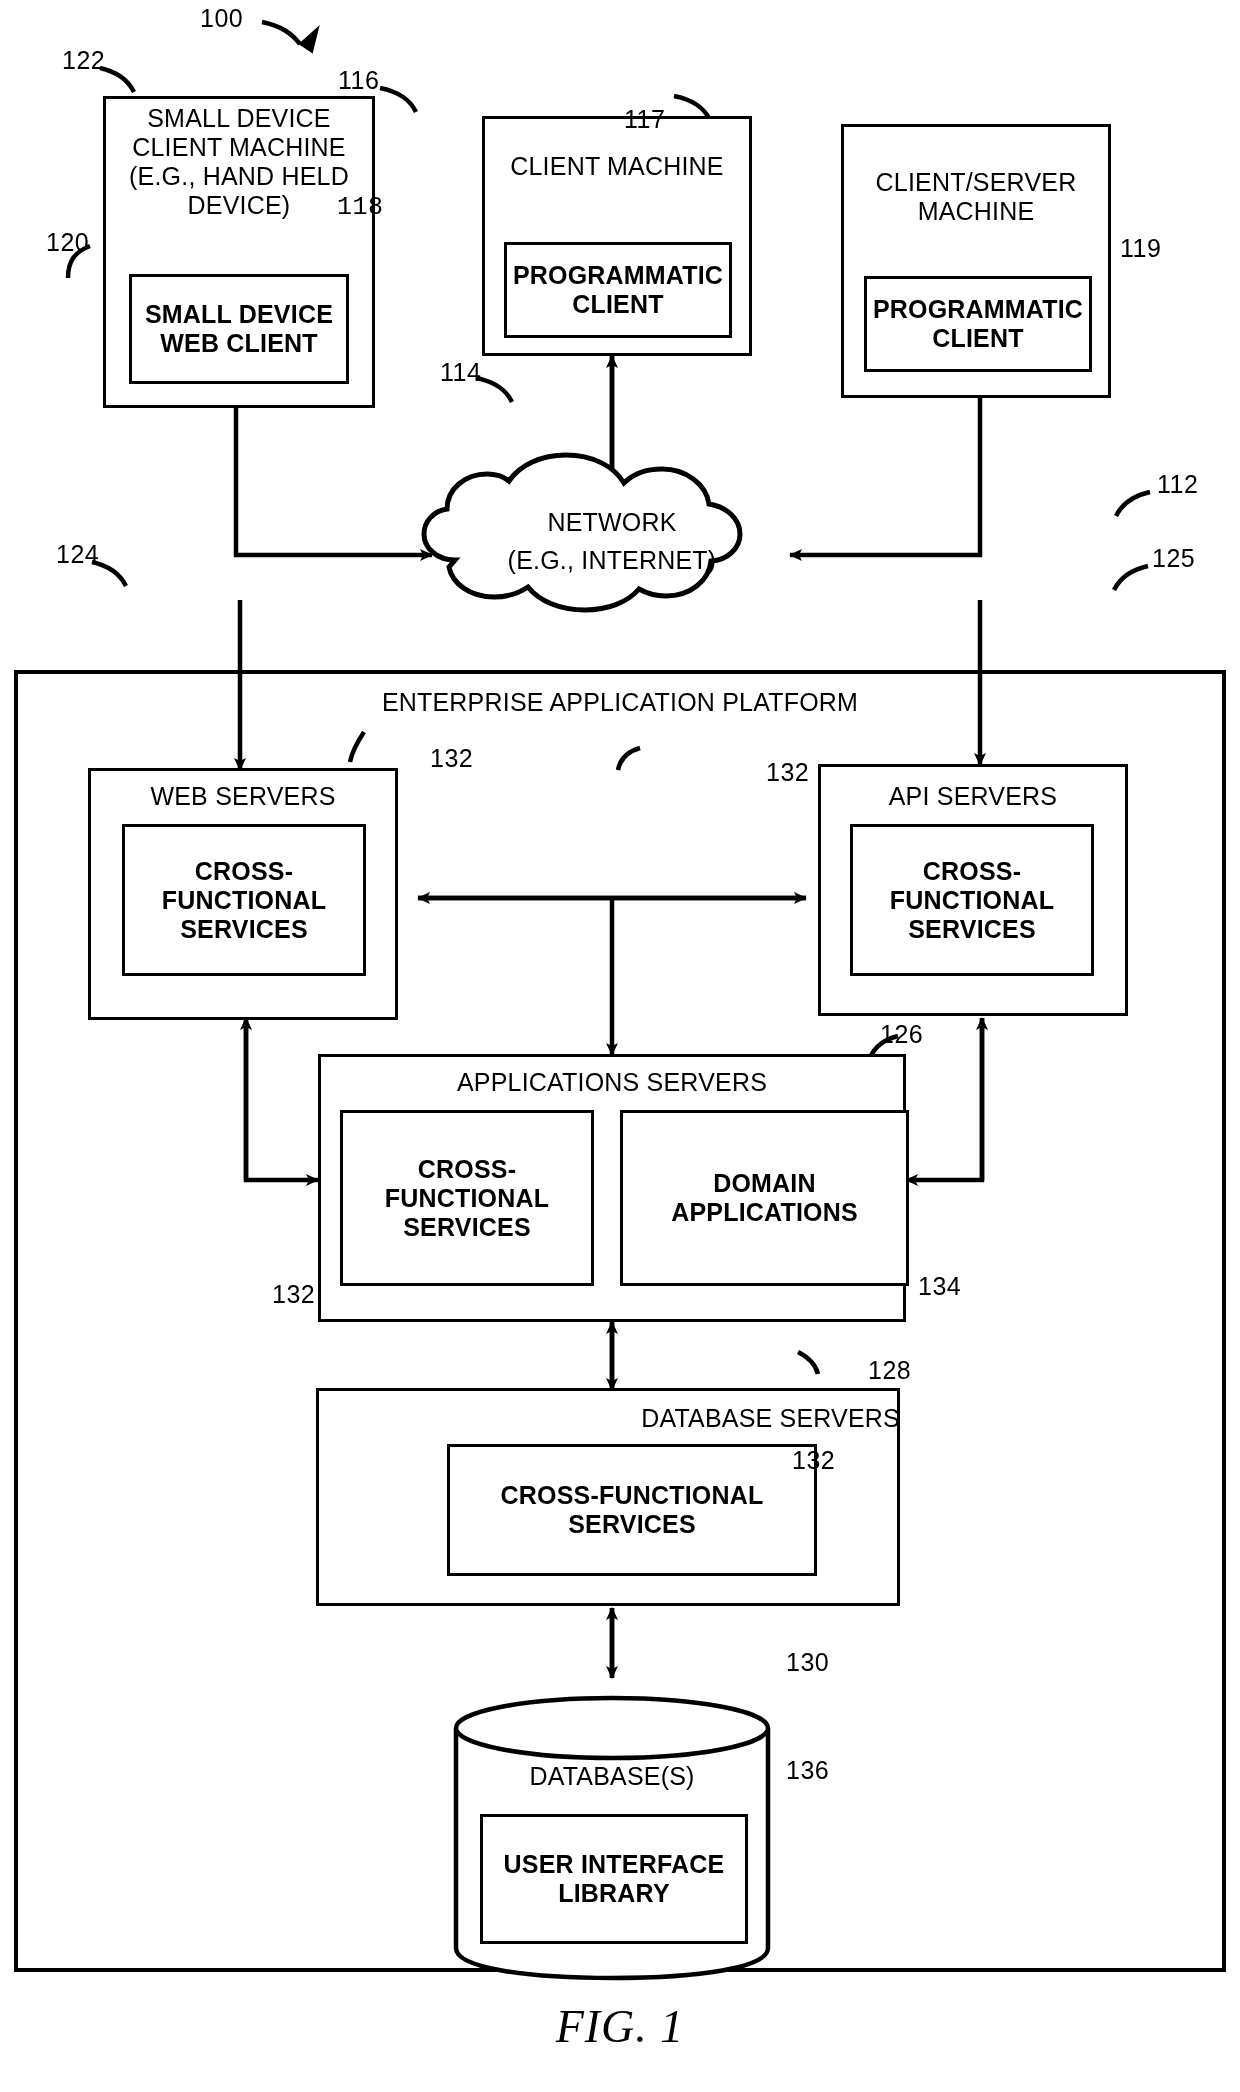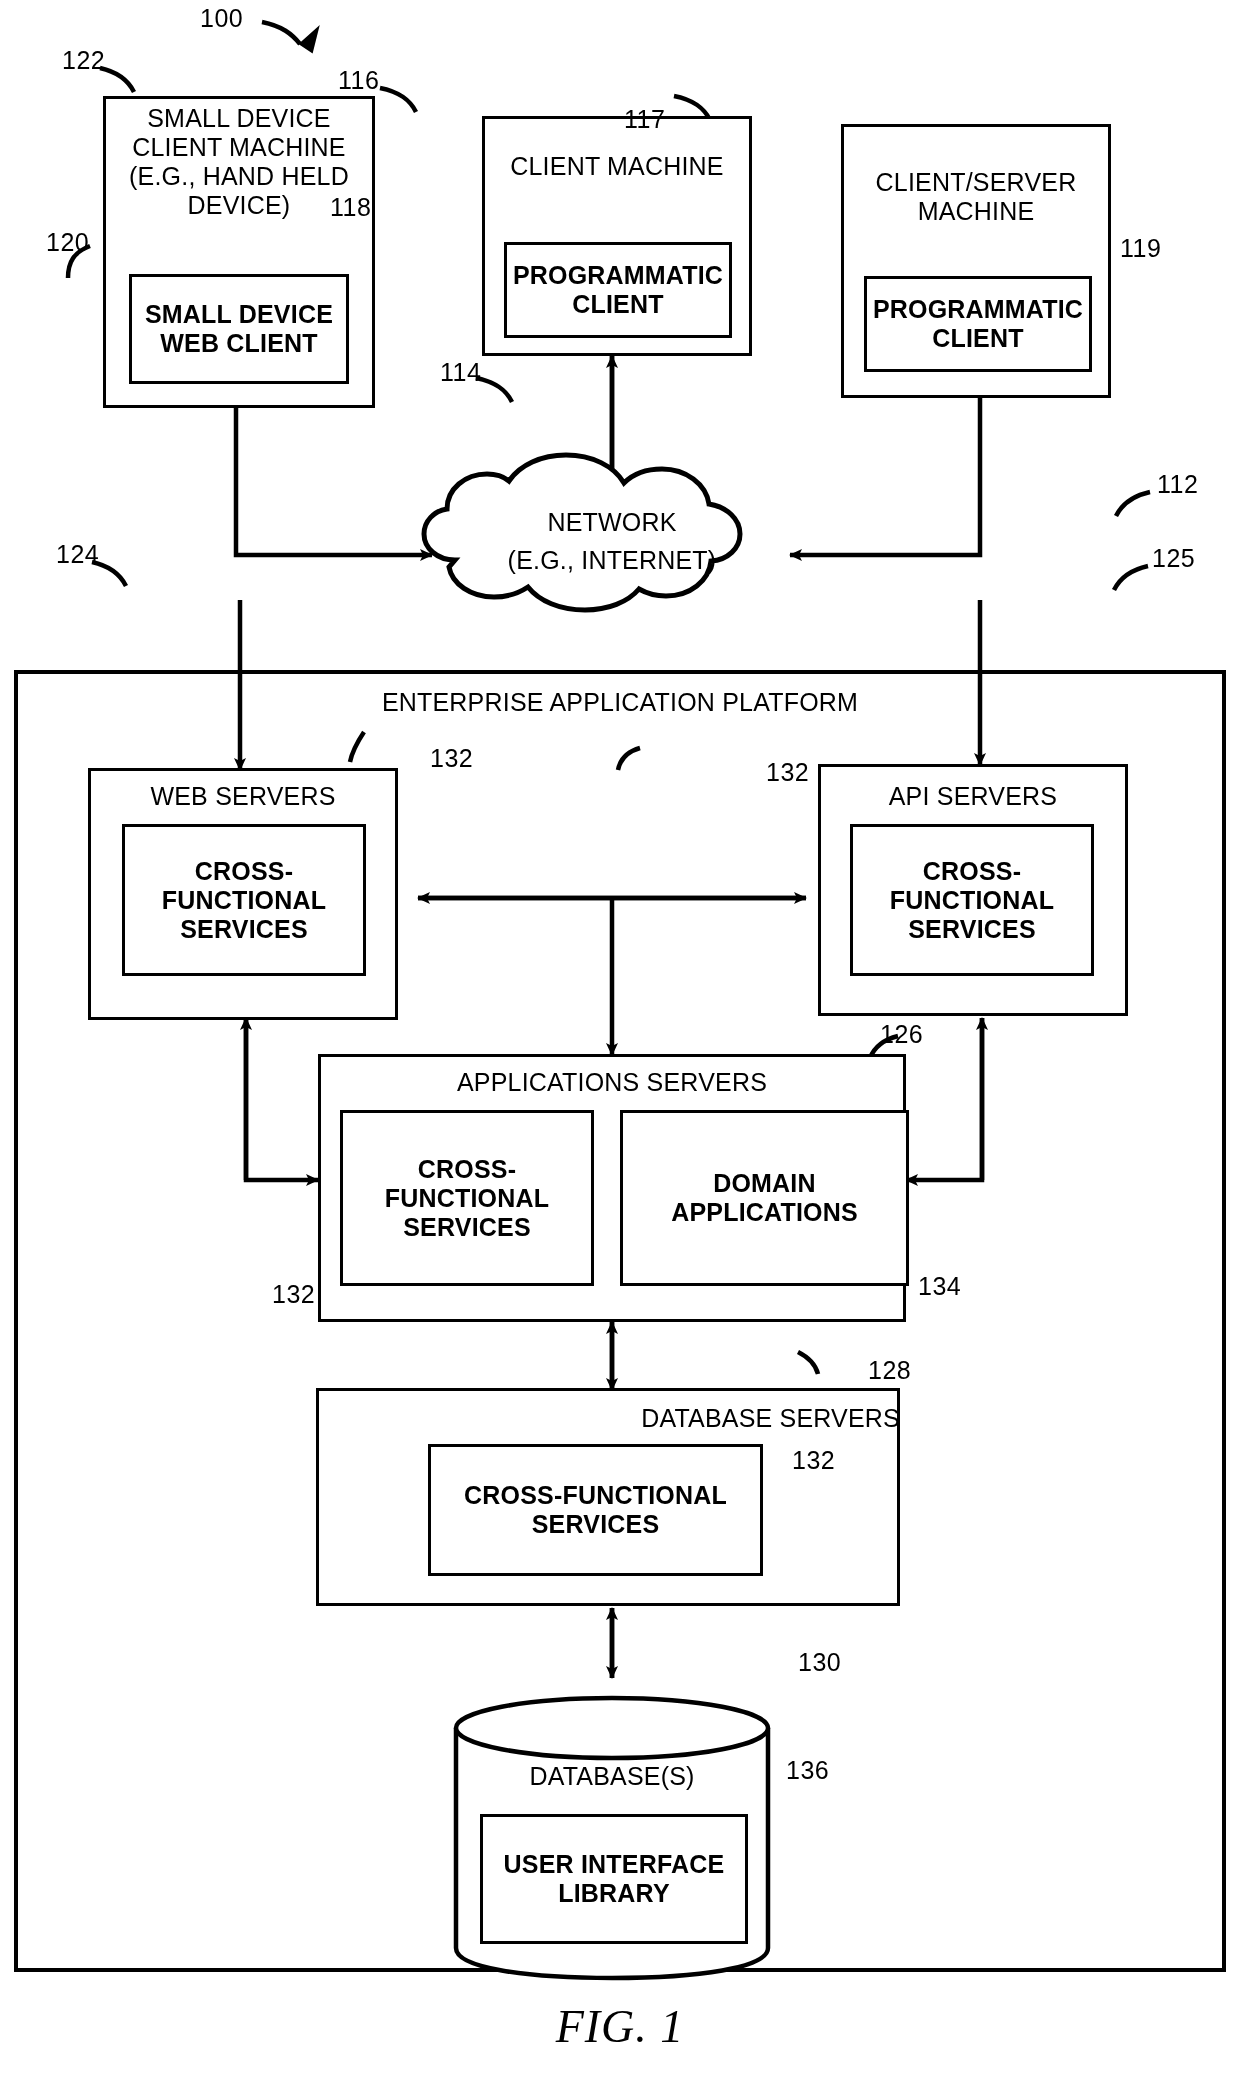--- a/index.html
+++ b/index.html
@@ -129,21 +129,21 @@
 
   <div class="ref" style="left:200px;top:4px;">100</div>
 
   <div class="bx" style="left:482px;top:116px;width:270px;height:240px;"></div>
   <div class="lbl" style="left:482px;top:152px;width:270px;">CLIENT MACHINE</div>
   <div class="bx inner ctr" style="left:504px;top:242px;width:228px;height:96px;">
     <div class="lbl ctr" style="position:static;width:228px;">PROGRAMMATIC
 CLIENT</div>
   </div>
   <div class="ref" style="left:338px;top:66px;">116</div>
-  <div class="ref" style="left:330px;top:193px;">118</div>
+  <div class="ref" style="left:337px;top:193px;font-family:Liberation Mono, monospace;">118</div>
 
   <div class="bx" style="left:841px;top:124px;width:270px;height:274px;"></div>
   <div class="lbl" style="left:841px;top:168px;width:270px;">CLIENT/SERVER
 MACHINE</div>
   <div class="bx inner ctr" style="left:864px;top:276px;width:228px;height:96px;">
     <div class="lbl ctr" style="position:static;width:228px;">PROGRAMMATIC
 CLIENT</div>
   </div>
   <div class="ref" style="left:624px;top:74px;margin-top:31px;">117</div>
   <div class="ref" style="left:1120px;top:234px;">119</div>
@@ -185,31 +185,31 @@
   <div class="bx inner ctr" style="left:620px;top:1110px;width:289px;height:176px;">
     <div class="lbl ctr" style="position:static;width:262px;">DOMAIN
 APPLICATIONS</div>
   </div>
   <div class="ref" style="left:880px;top:1020px;">126</div>
   <div class="ref" style="left:272px;top:1280px;">132</div>
   <div class="ref" style="left:918px;top:1272px;">134</div>
 
   <div class="bx" style="left:316px;top:1388px;width:584px;height:218px;"></div>
   <div class="lbl" style="left:316px;top:1404px;width:584px;text-align:right;">DATABASE SERVERS</div>
-  <div class="bx inner ctr" style="left:428px;top:1444px;width:335px;height:132px;">
+  <div class="bx inner ctr" style="left:447px;top:1444px;width:370px;height:132px;">
     <div class="lbl ctr" style="position:static;width:362px;">CROSS-FUNCTIONAL
 SERVICES</div>
   </div>
 
   <div class="ref" style="left:868px;top:1356px;">128</div>
   <div class="ref" style="left:792px;top:1446px;">132</div>
 
   <div class="lbl" style="left:456px;top:1762px;width:312px;">DATABASE(S)</div>
   <div class="bx inner ctr" style="left:480px;top:1814px;width:268px;height:130px;">
     <div class="lbl ctr" style="position:static;width:268px;">USER INTERFACE
 LIBRARY</div>
   </div>
-  <div class="ref" style="left:786px;top:1648px;margin-left:12px;">130</div>
+  <div class="ref" style="left:786px;top:1648px;">130</div>
   <div class="ref" style="left:786px;top:1756px;">136</div>
 
   <div class="figlbl" style="left:0;top:2000px;width:1240px;text-align:center;">FIG. 1</div>
 
 </div>
 
 </body></html>

